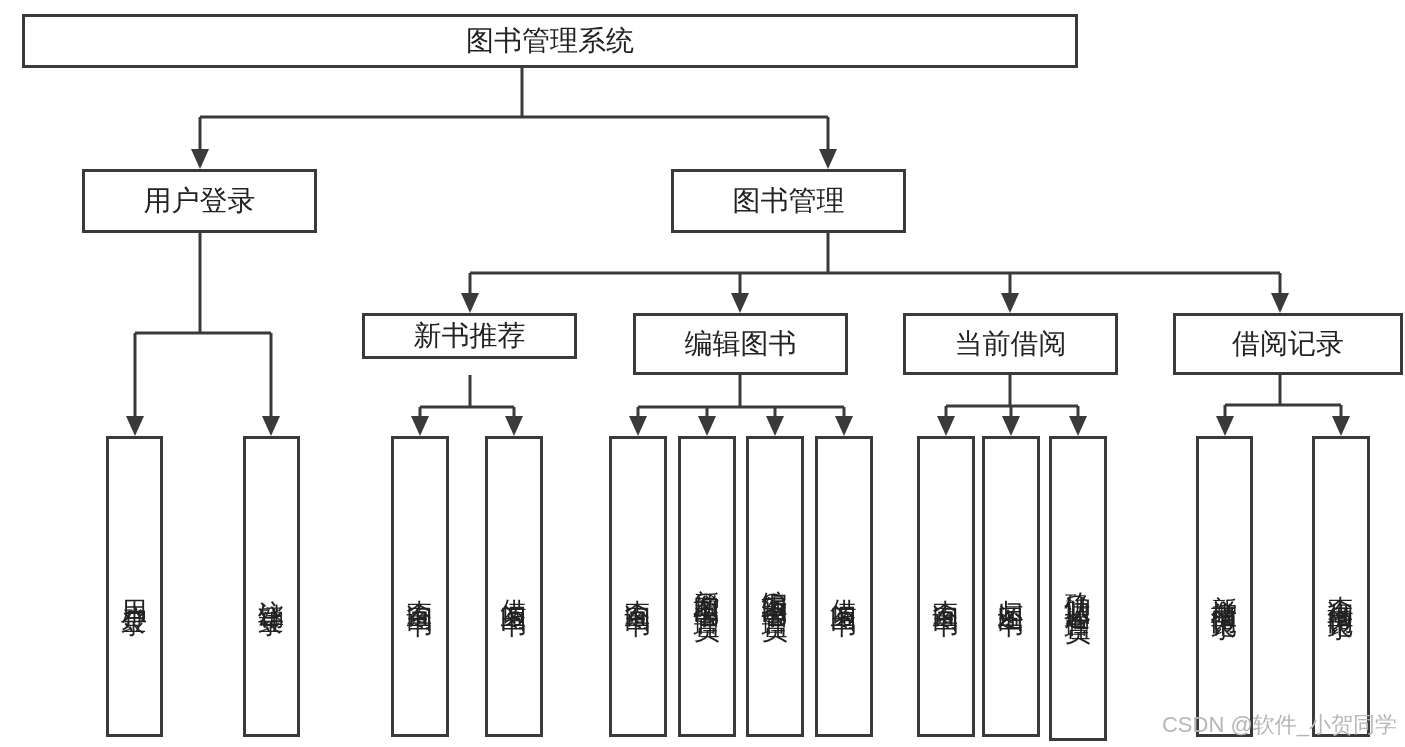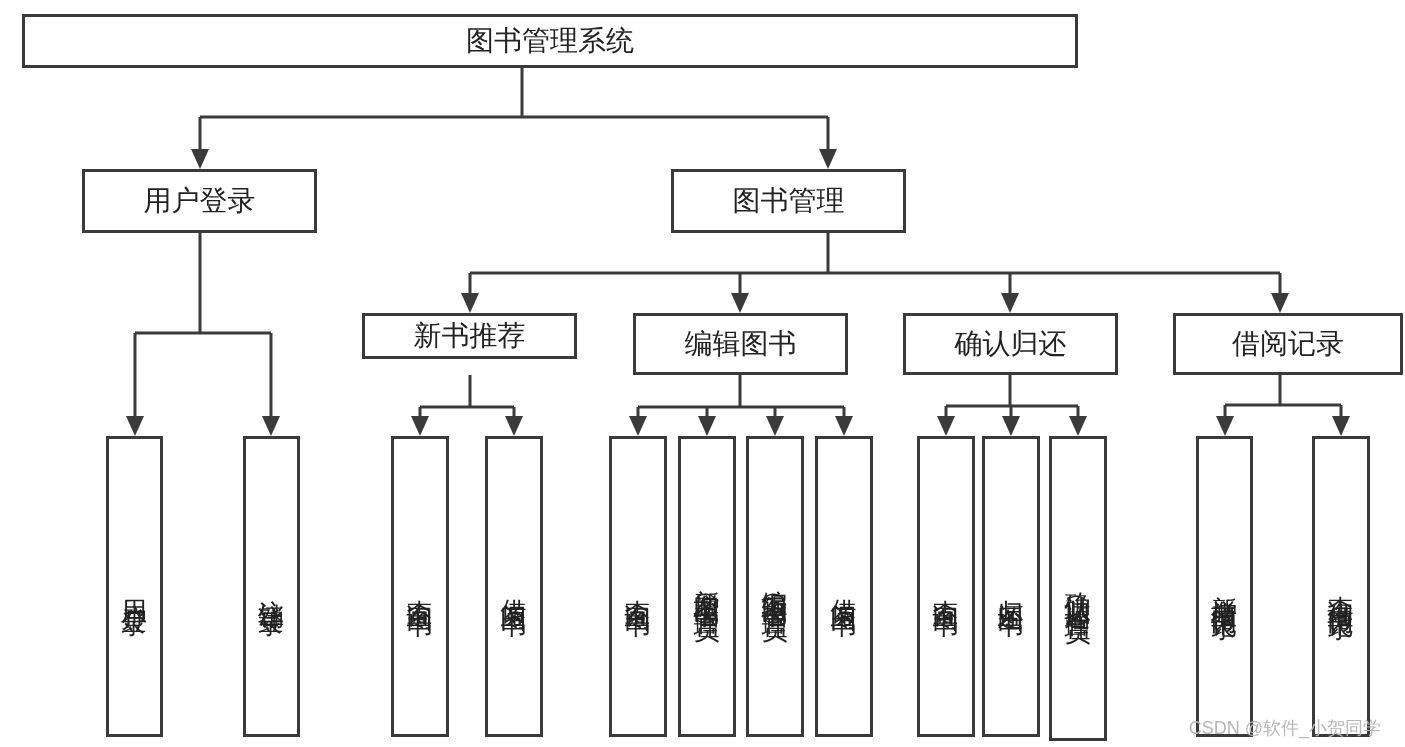--- a/index.html
+++ b/index.html
@@ -22,22 +22,22 @@
     position:absolute;box-sizing:border-box;
     border:3px solid var(--color-line);background:#fff;
     display:flex;align-items:center;justify-content:center;
   }
   .box.h span{font-size:28px;line-height:1;white-space:nowrap;}
   .box.v span{
     writing-mode:vertical-rl;text-orientation:mixed;
     font-size:26px;letter-spacing:4px;line-height:1;
   }
   .watermark{
-    position:absolute;right:24px;bottom:7px;
-    font-size:18px;color:var(--color-watermark);white-space:nowrap;
+    position:absolute;right:8px;bottom:7px;
+    font-size:22px;color:var(--color-watermark);white-space:nowrap;
   }
 </style>
 </head>
 <body>
 
 <div class="stage">
 
   <svg class="connectors" viewBox="0 0 1405 747">
     <g>
       <path d="M522,68 V117 M200,117 H828 M200,117 V150 M828,117 V150"></path>
@@ -92,21 +92,21 @@
     <span>图书管理</span>
   </div>
 
   <div class="box h" style="left:362px;top:313px;width:215px;height:46px">
     <span>新书推荐</span>
   </div>
   <div class="box h" style="left:633px;top:313px;width:215px;height:62px">
     <span>编辑图书</span>
   </div>
   <div class="box h" style="left:903px;top:313px;width:215px;height:62px">
-    <span>确认归还</span>
+    <span>当前借阅</span>
   </div>
   <div class="box h" style="left:1173px;top:313px;width:230px;height:62px">
     <span>借阅记录</span>
   </div>
 
   <div class="box v" style="left:106px;top:436px;width:57px;height:301px">
     <span>用户登录</span>
   </div>
   <div class="box v" style="left:243px;top:436px;width:57px;height:301px">
     <span>注销登录</span>

